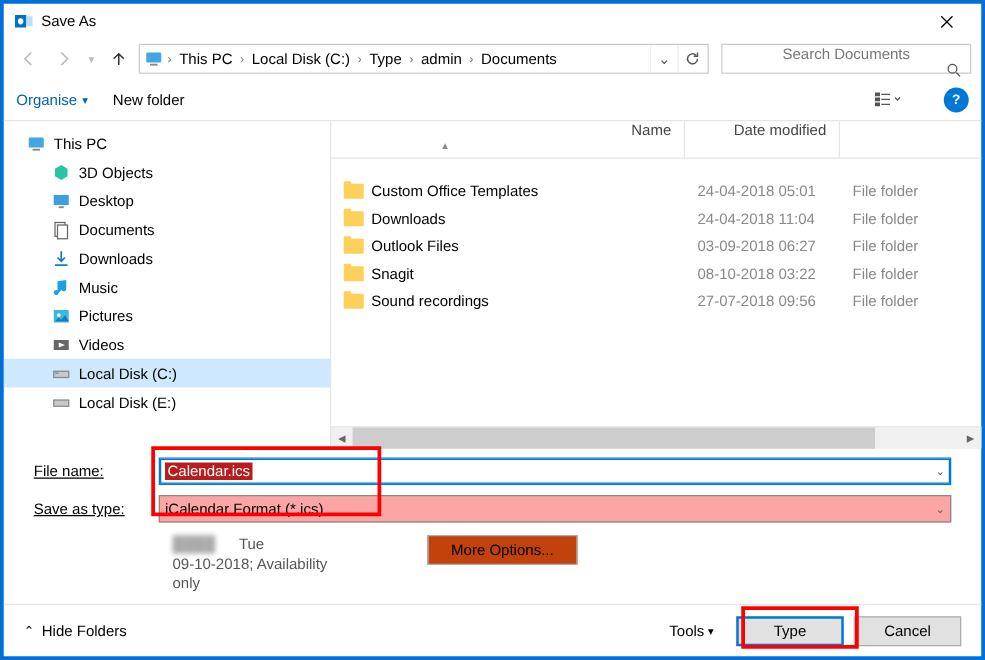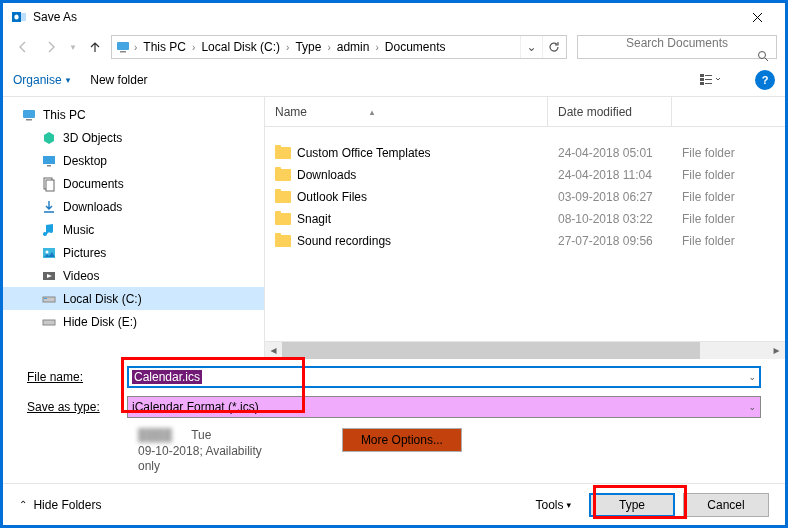--- a/index.html
+++ b/index.html
@@ -33,21 +33,21 @@
 
 .body { flex: 1; display: flex; min-height: 0; }
 .tree { width: 262px; border-right: 1px solid #e5e5e5; padding: 6px 0; overflow: hidden; }
 .tree-item { height: 23px; display: flex; align-items: center; padding-left: 18px; gap: 6px; }
 .tree-item.indent { padding-left: 38px; }
 .tree-item.sel { background: #cde8ff; }
 .ticon { width: 16px; height: 16px; }
 
 .list { flex: 1; display: flex; flex-direction: column; min-width: 0; }
 .cols { height: 30px; border-bottom: 1px solid #e5e5e5; display: flex; align-items: center; color: #444; }
-.col { padding: 0 10px; border-right: 1px solid #e5e5e5; height: 100%; display: flex; align-items: center; }
+.col { padding: 0 10px; border-right: 1px solid #e5e5e5; height: 100%; display: flex; align-items: flex-end; flex-direction: column; }
 .col.name { flex: 0 0 283px; }
 .col.date { flex: 0 0 124px; }
 .col.type { flex: 1; }
 .sort-arrow { margin: 0 auto; font-size: 9px; color: #888; position: relative; left: -50px; }
 .rows { flex: 1; }
 .row { height: 22px; display: flex; align-items: center; }
 .cell { padding: 0 10px; margin-top: 29px; }
 .cell.name { flex: 0 0 283px; display: flex; align-items: center; gap: 6px; }
 .cell.date { flex: 0 0 124px; color: #888; }
 .cell.type { flex: 1; color: #888; }
@@ -59,22 +59,22 @@
 .hsb-track { flex: 1; height: 17px; background: #f0f0f0; position: relative; }
 .hsb-thumb { position: absolute; left: 0; top: 0; height: 100%; width: 86%; background: #cdcdcd; }
 
 .red-box { position: absolute; border: 3px solid #ff0000; pointer-events: none; }
 
 .form { padding: 6px 24px 4px 24px; position: relative; }
 .frow { display: flex; align-items: center; height: 26px; margin-bottom: 4px; }
 .flabel { width: 100px; padding-right: 6px; text-decoration: underline; }
 .finput { flex: 1; height: 22px; border: 1px solid #0078d7; background: #fff; display: flex; align-items: center; padding: 0 4px; position: relative; }
 .finput.sel-inner { box-shadow: inset 0 0 0 1px #0078d7; }
-.finput .val { background: #701a75; color: #fff; padding: 0 2px; }
-.fselect { flex: 1; height: 22px; border: 1px solid #888; background: #f0abfc; display: flex; align-items: center; padding: 0 4px; }
+.finput .val { background: #b91c1c; color: #fff; padding: 0 2px; }
+.fselect { flex: 1; height: 22px; border: 1px solid #888; background: #fca5a5; display: flex; align-items: center; padding: 0 4px; }
 .dd { margin-left: auto; font-size: 9px; color: #555; }
 
 .extras { padding: 0 24px 8px 135px; display: flex; align-items: flex-start; gap: 60px; }
 .appt { color: #555; line-height: 1.3; }
 .appt .blurred { filter: blur(2px); color: #aaa; display: inline-block; width: 50px; }
 .more-btn { height: 24px; padding: 0 18px; border: 1px solid #adadad; background: #c2410c; margin-left: 20px; }
 
 .footer { height: 42px; border-top: 1px solid #e5e5e5; display: flex; align-items: center; padding: 0 16px; gap: 8px; }
 .hide-folders { display: flex; align-items: center; gap: 6px; }
 .fspacer { flex: 1; }
@@ -241,21 +241,21 @@
             <span class="ticon"><svg width="16" height="16" viewBox="0 0 16 16">
                 <rect x="2" y="6" width="12" height="5" fill="#c9c9c9" stroke="#888"></rect>
                 <rect x="3" y="7" width="3" height="1" fill="#3aa0e0"></rect>
               </svg></span>
             <span>Local Disk (C:)</span>
           </div>
         <div class="tree-item indent">
             <span class="ticon"><svg width="16" height="16" viewBox="0 0 16 16">
                 <rect x="2" y="6" width="12" height="5" fill="#c9c9c9" stroke="#888"></rect>
               </svg></span>
-            <span>Hide Disk (E:)</span>
+            <span>Local Disk (E:)</span>
           </div>
       </div>
 
       <div class="list">
         <div class="cols">
           <div class="col name">
               <span>Name</span>
               <span class="sort-arrow">▴</span>
             </div>
           <div class="col date">

